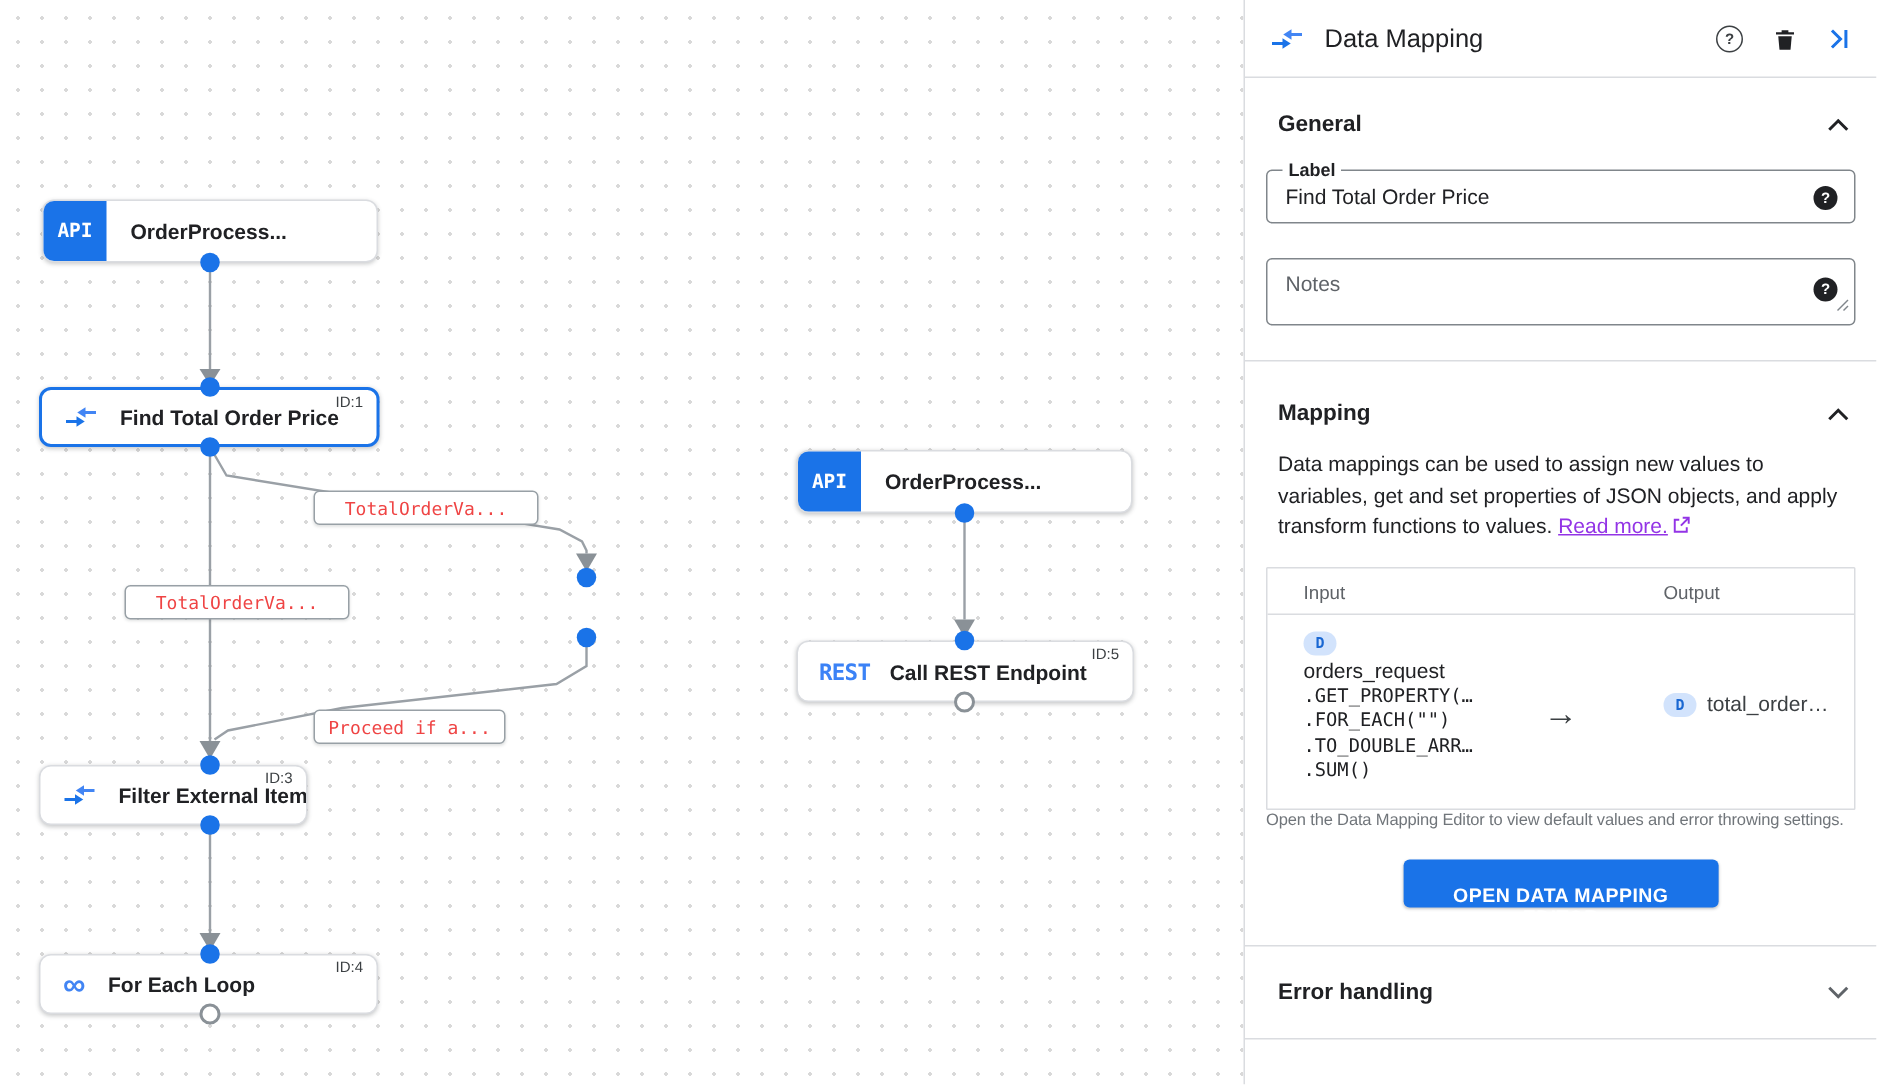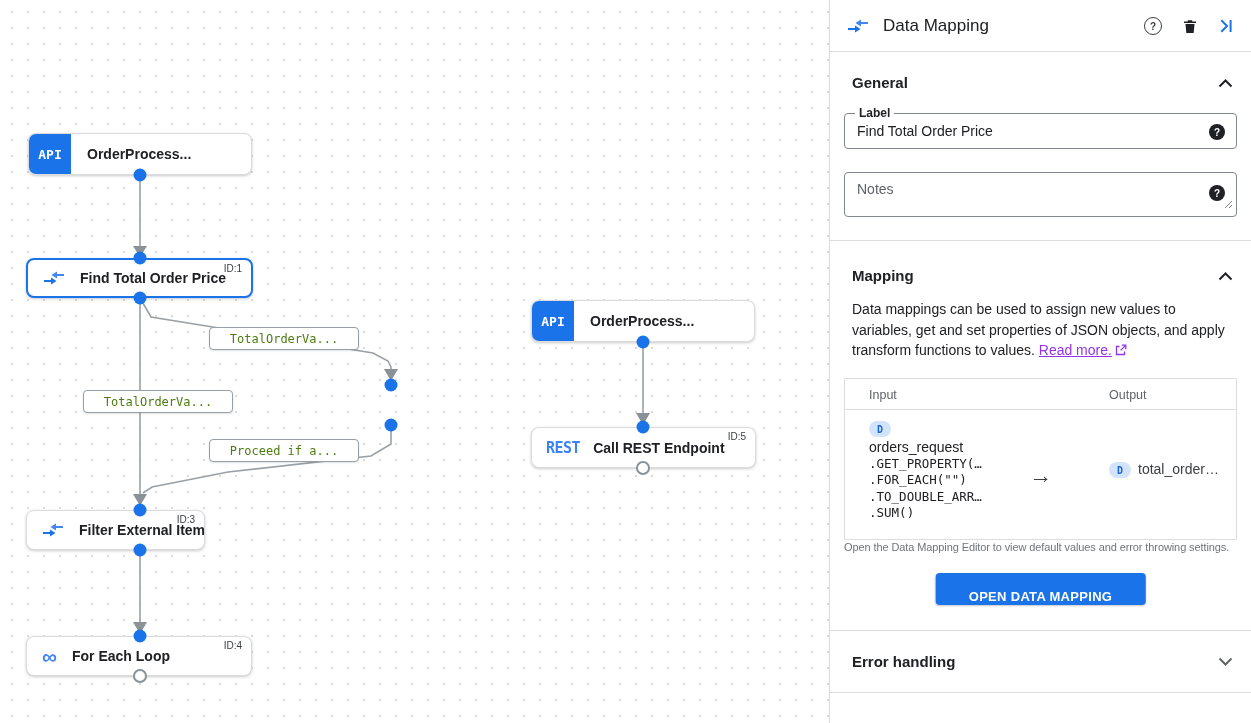--- a/index.html
+++ b/index.html
@@ -11,21 +11,21 @@
   .canvas { position:relative; width:829px; height:723px; background:#fff;
     background-image: radial-gradient(circle, #d9d9d9 1.1px, transparent 1.4px);
     background-size:16px 16px; background-position:4px 4px; }
   .edges { position:absolute; left:0; top:0; z-index:1; }
   .edges polyline { fill:none; stroke:#9aa0a6; stroke-width:1.6; }
   .edges polygon { fill:#8a9197; }
 
   .edge-label { position:absolute; z-index:2; height:23px; background:#fff;
     border:1px solid #98a0a6; border-radius:4px; display:flex; align-items:center;
     justify-content:center; font-family:"DejaVu Sans Mono","Liberation Mono",monospace;
-    font-size:12px; color:#4d7c0f; box-shadow:0 1px 2px rgba(60,64,67,.15); }
+    font-size:12px; color:#ef4444; box-shadow:0 1px 2px rgba(60,64,67,.15); }
 
   .node { position:absolute; z-index:3; background:#fff; border:1px solid #dadce0;
     border-radius:8px; display:flex; align-items:center;
     box-shadow:0 1px 3px rgba(60,64,67,.28); }
   .node.selected { border:2px solid #1a73e8; }
   .node-label { font-size:14px; font-weight:bold; color:#202124; white-space:nowrap;
     overflow:hidden; }
   .node-id { position:absolute; top:3px; right:9px; font-size:10px; color:#3c4043;margin-left:44px; }
   .api-badge { width:42px; height:100%; background:#1a73e8; border-radius:7px 0 0 7px;
     display:flex; align-items:center; justify-content:center; color:#fff;
@@ -120,21 +120,21 @@
       <polygon points="384,369 398,369 391,381"></polygon>
       <polyline points="391,425 391,444 371,456 228,472 152,487 143,493"></polyline>
       <polyline points="643,342 643,413"></polyline>
       <polygon points="636,413 650,413 643,425"></polygon>
       <polyline points="140,550 140,622"></polyline>
       <polygon points="133,622 147,622 140,634"></polygon>
     </svg>
 
     <div class="edge-label" style="left:209px; top:327px; width:150px;">TotalOrderVa...</div>
     <div class="edge-label" style="left:83px; top:390px; width:150px;">TotalOrderVa...</div>
-    <div class="edge-label" style="left:209px; top:439px; width:150px;">Proceed if a...</div>
+    <div class="edge-label" style="left:209px; top:473px; width:128px;">Proceed if a...</div>
 
     <div class="node" style="left:28px; top:133px; width:224px; height:42px;">
       <div class="api-badge">API</div>
       <div class="node-label">OrderProcess...</div>
     </div>
 
     <div class="node selected" style="left:26px; top:258px; width:227px; height:40px;">
       <span class="node-icon">
         <svg width="22" height="16" viewBox="0 0 22 16">
           <rect x="1" y="10" width="8" height="2" fill="#1a73e8"></rect>

